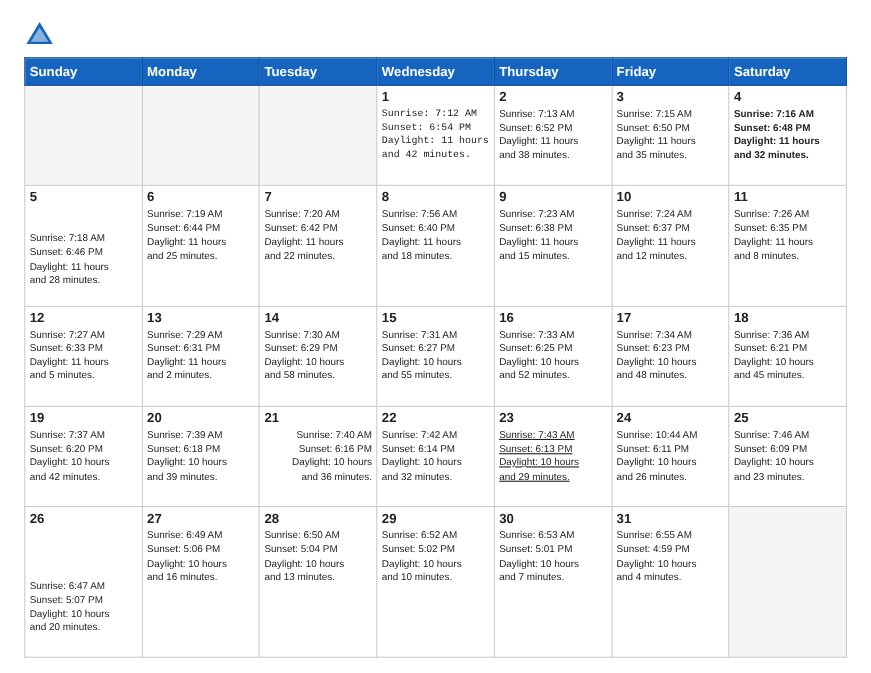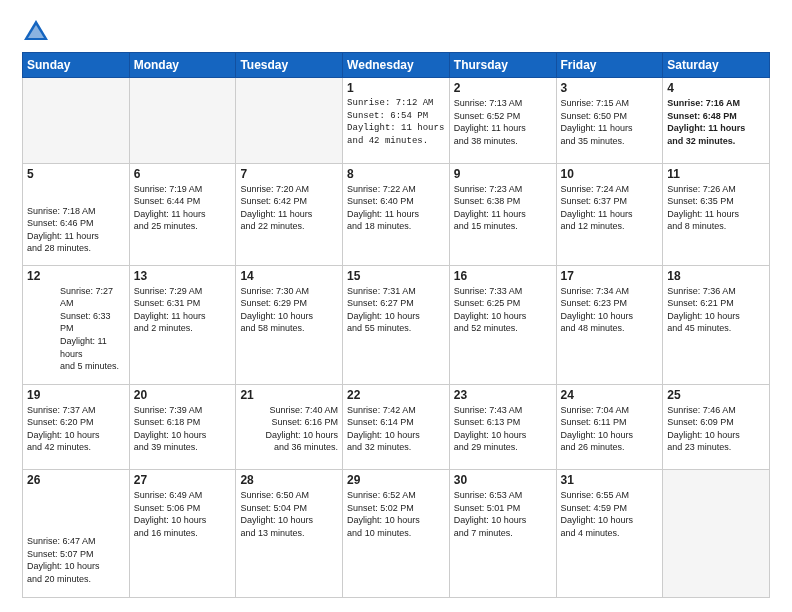--- a/index.html
+++ b/index.html
@@ -183,21 +183,21 @@
           </td>
           <td>
             <span class="day-num">7</span>
             <div class="day-info" style="white-space: pre-line;">Sunrise: 7:20 AM
 Sunset: 6:42 PM
 Daylight: 11 hours
 and 22 minutes.</div>
           </td>
           <td>
             <span class="day-num">8</span>
-            <div class="day-info" style="white-space: pre-line;">Sunrise: 7:22 AM
+            <div class="day-info" style="white-space: pre-line;">Sunrise: 7:56 AM
 Sunset: 6:40 PM
 Daylight: 11 hours
 and 18 minutes.</div>
           </td>
           <td>
             <span class="day-num">9</span>
             <div class="day-info" style="white-space: pre-line;">Sunrise: 7:23 AM
 Sunset: 6:38 PM
 Daylight: 11 hours
 and 15 minutes.</div>
@@ -213,21 +213,21 @@
             <span class="day-num">11</span>
             <div class="day-info" style="white-space: pre-line;">Sunrise: 7:26 AM
 Sunset: 6:35 PM
 Daylight: 11 hours
 and 8 minutes.</div>
           </td>
         </tr>
         <tr>
           <td>
             <span class="day-num">12</span>
-            <div class="day-info" style="white-space: pre-line; margin-left: 33px;">Sunrise: 7:27 AM
+            <div class="day-info" style="white-space: pre-line;">Sunrise: 7:27 AM
 Sunset: 6:33 PM
 Daylight: 11 hours
 and 5 minutes.</div>
           </td>
           <td>
             <span class="day-num">13</span>
             <div class="day-info" style="white-space: pre-line;">Sunrise: 7:29 AM
 Sunset: 6:31 PM
 Daylight: 11 hours
 and 2 minutes.</div>
@@ -292,28 +292,28 @@
           </td>
           <td>
             <span class="day-num">22</span>
             <div class="day-info" style="white-space: pre-line;">Sunrise: 7:42 AM
 Sunset: 6:14 PM
 Daylight: 10 hours
 and 32 minutes.</div>
           </td>
           <td>
             <span class="day-num">23</span>
-            <div class="day-info" style="white-space: pre-line;">Sunrise: 7:43 AM
+            <div class="day-info" style="white-space: pre-line; text-decoration: underline;">Sunrise: 7:43 AM
 Sunset: 6:13 PM
 Daylight: 10 hours
 and 29 minutes.</div>
           </td>
           <td>
             <span class="day-num">24</span>
-            <div class="day-info" style="white-space: pre-line;">Sunrise: 7:04 AM
+            <div class="day-info" style="white-space: pre-line;">Sunrise: 10:44 AM
 Sunset: 6:11 PM
 Daylight: 10 hours
 and 26 minutes.</div>
           </td>
           <td>
             <span class="day-num">25</span>
             <div class="day-info" style="white-space: pre-line;">Sunrise: 7:46 AM
 Sunset: 6:09 PM
 Daylight: 10 hours
 and 23 minutes.</div>

